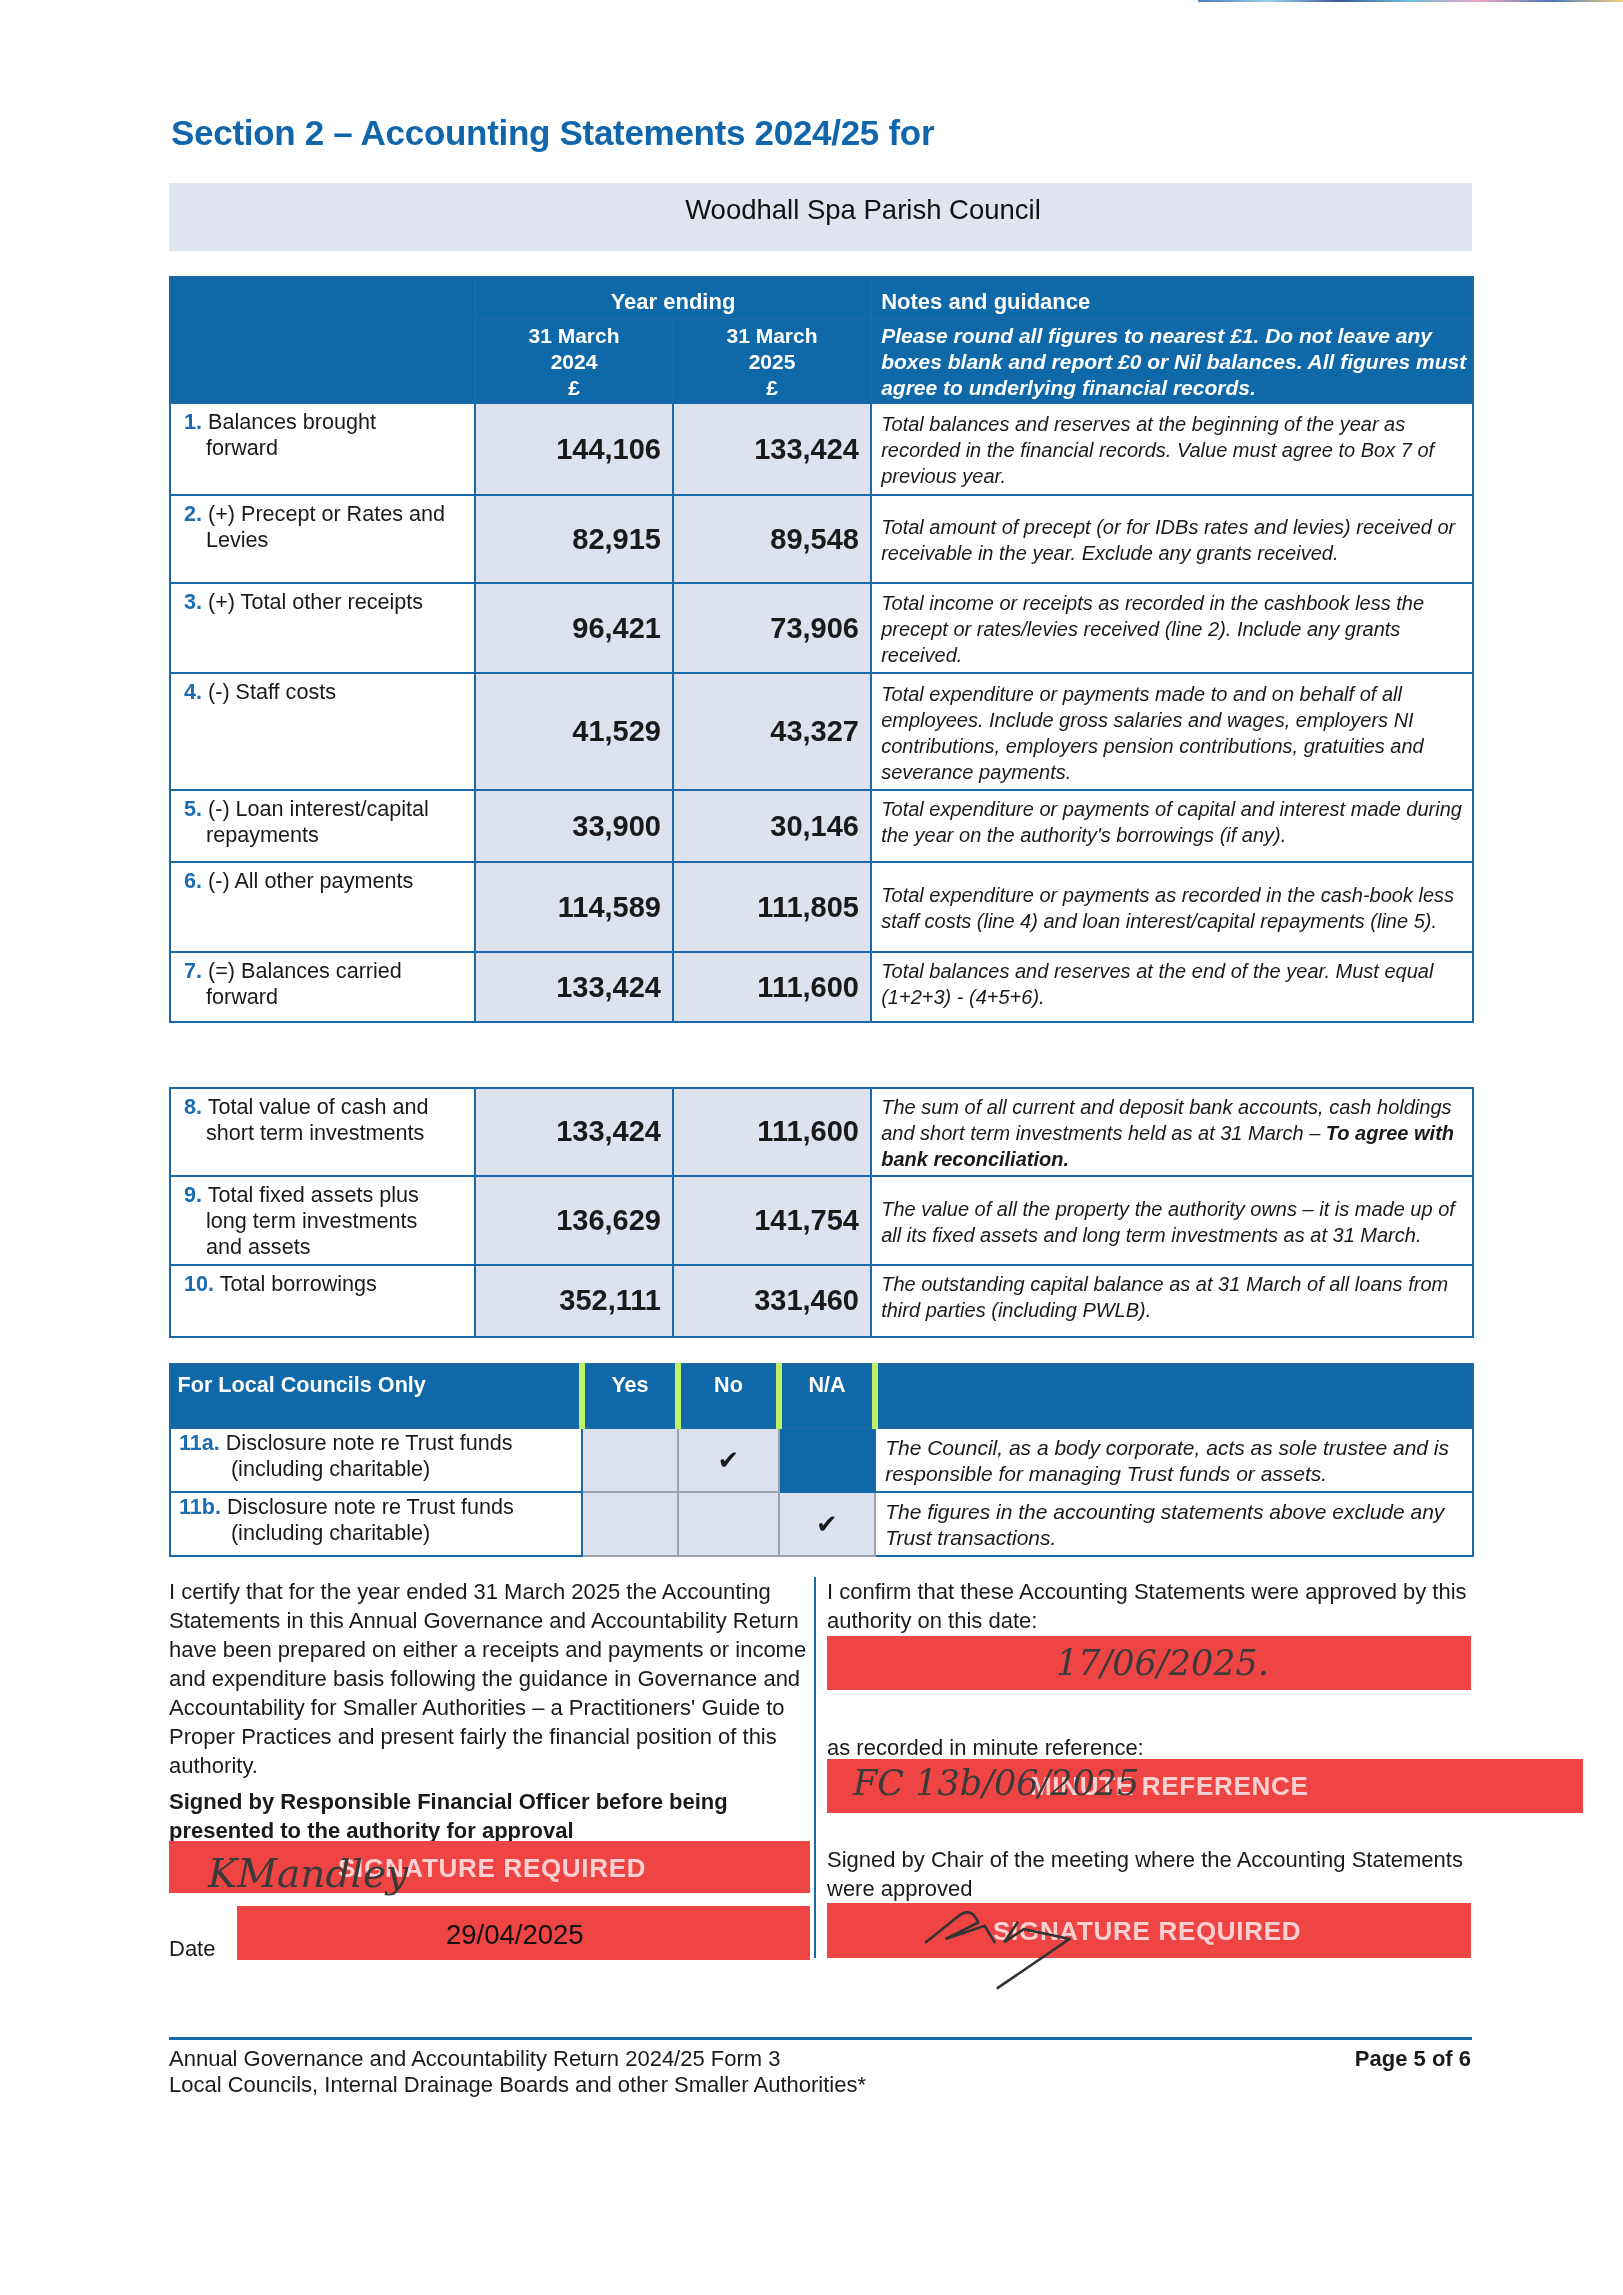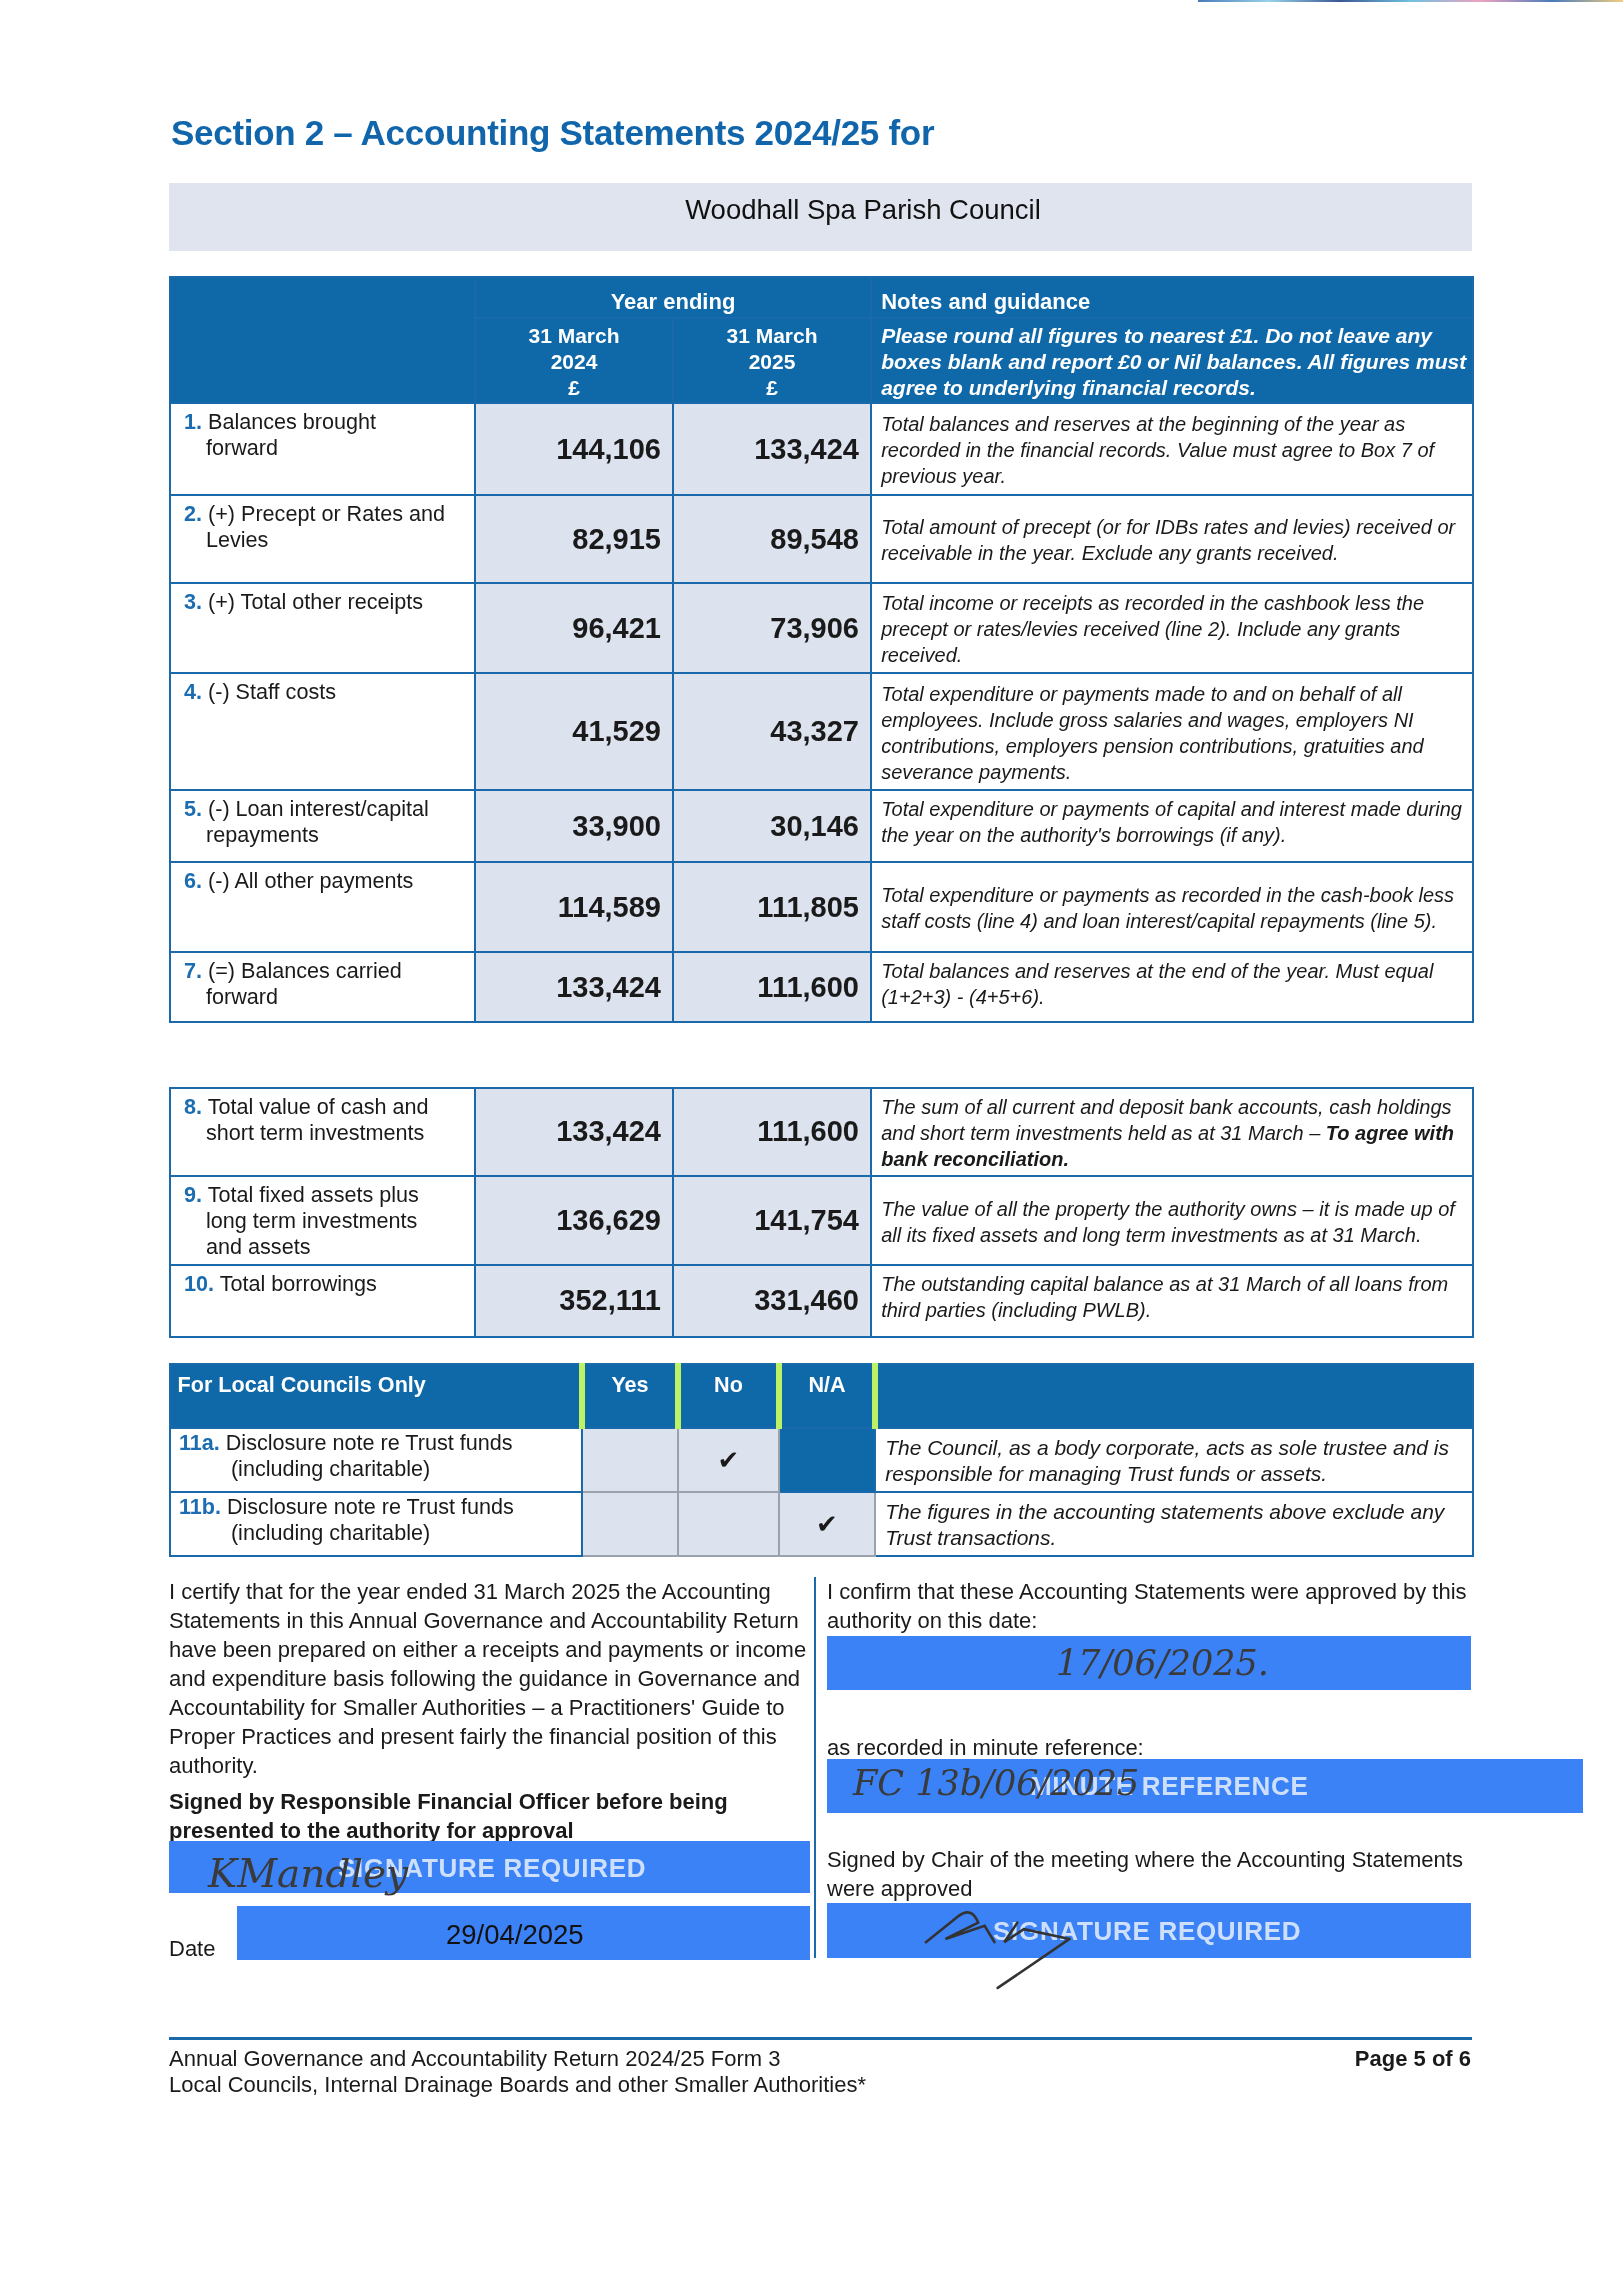--- a/index.html
+++ b/index.html
@@ -46,21 +46,21 @@
   .lc .row td { height: 64px; }
   .lc .lab { background: #fff; font-size: 21.6px; line-height: 26px; padding: 1.3px 3.9px 0 7.9px; vertical-align: top; }
   .lc .lab-cont { display: block; padding-left: 52px; }
   .box { background: #dde3ee; text-align: center; vertical-align: middle; font-size: 26px; border: 2.6px solid #9aa2ad !important; }
   .bluebox { background: #0f68a8; }
   .lc .note { font-size: 21px; }
 
   .cert { position: absolute; left: 169px; top: 1577px; width: 641px; font-size: 22px; line-height: 29px; }
   .cert-bold { font-weight: bold; margin-top: 6.5px; }
   .divider { position: absolute; left: 814px; top: 1577px; width: 2px; height: 381px; background: #1a69ab; }
-  .sig-box { position: absolute; background: #3b82f6; }
+  .sig-box { position: absolute; background: #ef4444; }
   .ghost { position: absolute; color: #ffffff; font-weight: bold; font-size: 26px; opacity: .75; letter-spacing: 0.7px; }
   .hand { position: absolute; font-family: "DejaVu Serif", serif; color: #3a3a3a; font-style: italic; }
   .date-label { position: absolute; left: 169px; top: 1936px; font-size: 22px; }
   .rfo-date { position: absolute; font-size: 27.5px; color: #111; }
 
   .right-text { position: absolute; left: 827px; font-size: 22px; line-height: 29px; width: 641px; }
 
   .footer-line { position: absolute; left: 169px; top: 2037px; width: 1303px; height: 2.6px; background: #1a69ab; }
   .footer-left { position: absolute; left: 169px; top: 2046px; font-size: 22px; line-height: 26px; }
   .footer-right { position: absolute; right: 152px; top: 2046px; font-size: 22px; font-weight: bold; }

